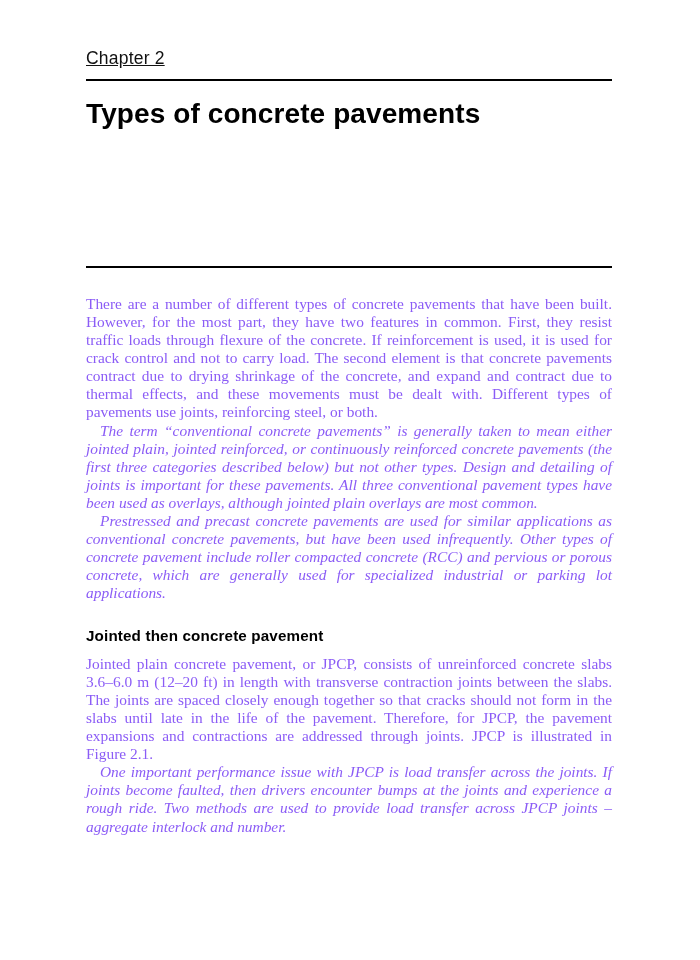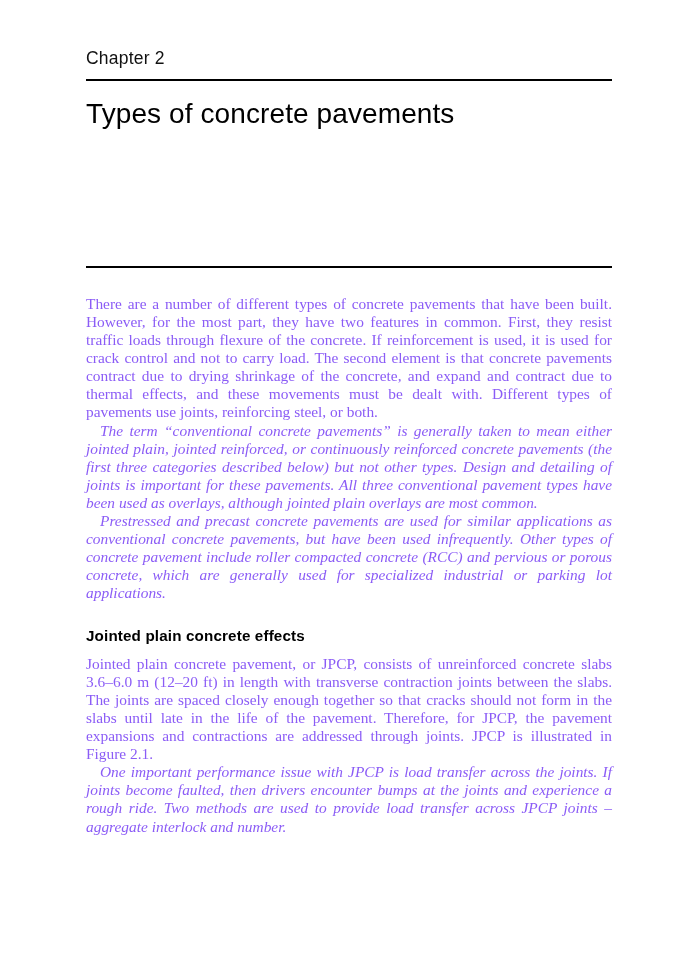--- a/index.html
+++ b/index.html
@@ -28,39 +28,40 @@
   
   .chapter-label {
     font-family: "Liberation Sans", sans-serif;
     font-size: 17.5px;
     font-weight: 400;
     letter-spacing: 0.2px;
     color: #111111;
     line-height: 1;
     padding-top: 50px;
     margin: 0;
+    text-decoration: underline;
   }
 
   .rule {
     border: 0;
     height: 0;
     border-top: 2px solid #000000;
     margin: 0;
     width: 526px;
   }
 
   .rule-top {
     margin-top: 11px;
   }
 
   
   .chapter-title {
     font-family: "Liberation Sans", sans-serif;
     font-size: 28px;
-    font-weight: 400;
+    font-weight: 700;
     letter-spacing: 0.1px;
     color: #000000;
     line-height: 1.12;
     margin: 0;
     padding-top: 17px;
   }
 
   
   .title-spacer {
     height: 137px;
@@ -125,21 +126,21 @@
 
     <div class="body-block">
       <p class="para">There are a number of different types of concrete pavements that have been built. However, for the most part, they have two features in common. First, they resist traffic loads through flexure of the concrete. If reinforcement is used, it is used for crack control and not to carry load. The second element is that concrete pavements contract due to drying shrinkage of the concrete, and expand and contract due to thermal effects, and these movements must be dealt with. Different types of pavements use joints, reinforcing steel, or both.</p>
 
       <p class="para indent">The term “conventional concrete pavements” is generally taken to mean either jointed plain, jointed reinforced, or continuously reinforced concrete pavements (the first three categories described below) but not other types. Design and detailing of joints is important for these pavements. All three conventional pavement types have been used as overlays, although jointed plain overlays are most common.</p>
 
       <p class="para indent">Prestressed and precast concrete pavements are used for similar applications as conventional concrete pavements, but have been used infrequently. Other types of concrete pavement include roller compacted concrete (RCC) and pervious or porous concrete, which are generally used for specialized industrial or parking lot applications.</p>
     </div>
 
     <div>
-      <h2 class="section-heading">Jointed plain concrete effects</h2>
+      <h2 class="section-heading">Jointed then concrete pavement</h2>
 
       <p class="para">Jointed plain concrete pavement, or JPCP, consists of unreinforced concrete slabs 3.6–6.0 m (12–20 ft) in length with transverse contraction joints between the slabs. The joints are spaced closely enough together so that cracks should not form in the slabs until late in the life of the pavement. Therefore, for JPCP, the pavement expansions and contractions are addressed through joints. JPCP is illustrated in Figure 2.1.</p>
 
       <p class="para indent">One important performance issue with JPCP is load transfer across the joints. If joints become faulted, then drivers encounter bumps at the joints and experience a rough ride. Two methods are used to provide load transfer across JPCP joints – aggregate interlock and number.</p>
     </div>
 
   </div>
 </div>
 
 </body></html>

